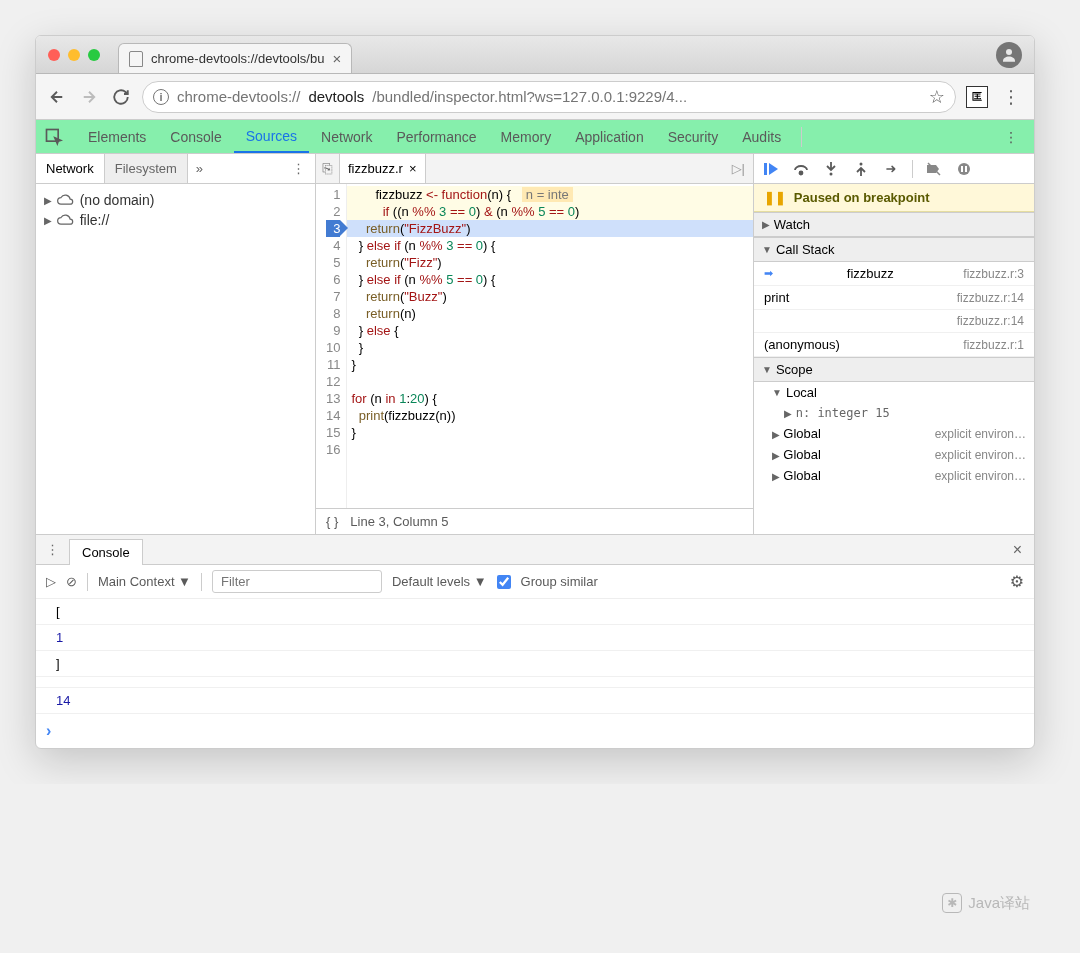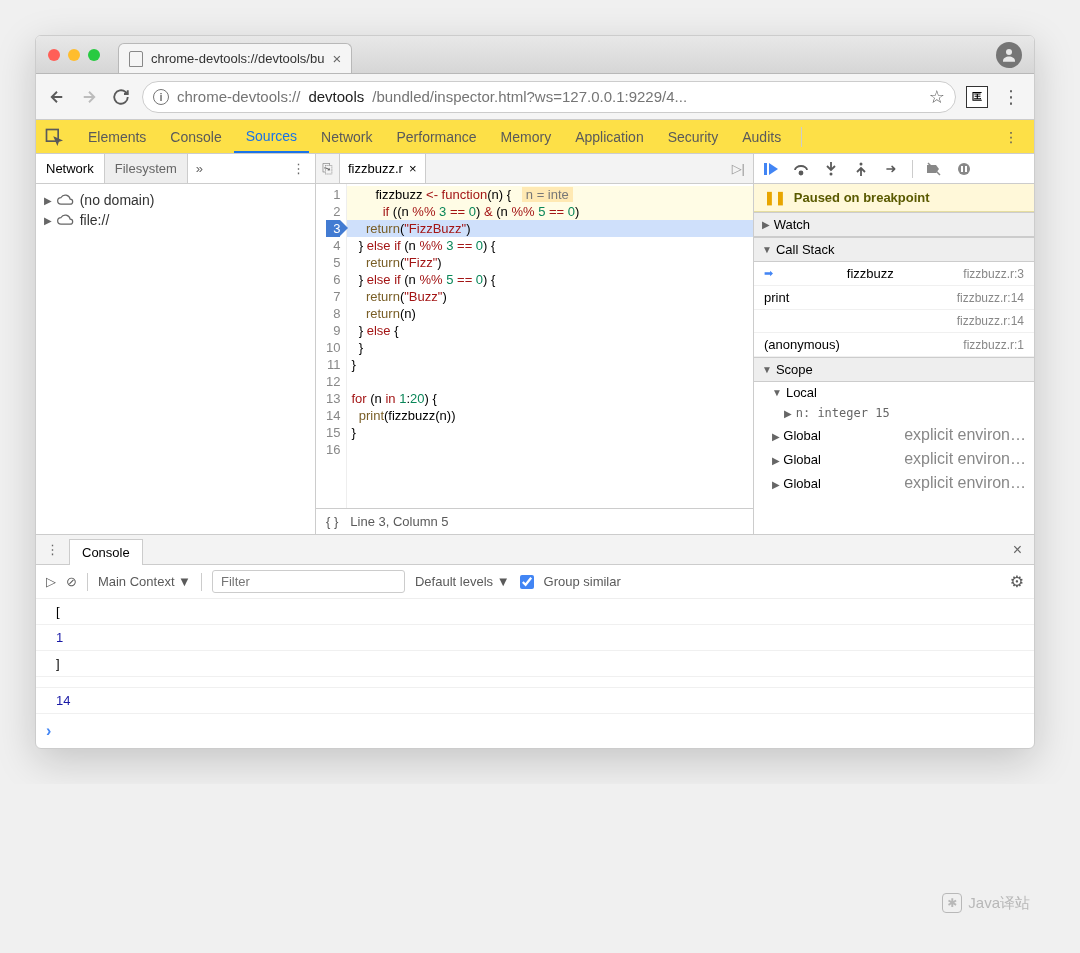--- a/index.html
+++ b/index.html
@@ -19,21 +19,21 @@
 .profile-icon svg { width: 18px; height: 18px; fill: #e8e8e8; }
 .address-row { height: 46px; background: #f5f5f5; display: flex; align-items: center; padding: 0 10px; gap: 10px; border-bottom: 1px solid #ccc; }
 .nav-btn { width: 22px; height: 22px; display: flex; align-items: center; justify-content: center; color: #5a5a5a; cursor: pointer; }
 .nav-btn.disabled { color: #bcbcbc; }
 .address-bar { flex: 1; height: 32px; background: #fff; border: 1px solid #ccc; border-radius: 16px; display: flex; align-items: center; padding: 0 10px; font-size: 15px; color: #757575; gap: 8px; overflow: hidden; white-space: nowrap; }
 .info-icon { width: 16px; height: 16px; border: 1.5px solid #757575; border-radius: 50%; display: flex; align-items: center; justify-content: center; font-size: 11px; font-weight: bold; flex-shrink: 0; }
 .url-dark { color: #202020; }
 .star-icon { color: #5a5a5a; font-size: 18px; margin-left: auto; }
 .ext-btn { width: 22px; height: 22px; background: #fff; border: 1px solid #333; display: flex; align-items: center; justify-content: center; font-size: 10px; font-weight: bold; }
 .more-btn { font-size: 18px; color: #5a5a5a; padding: 0 4px; }
-.devtools-tabs { height: 34px; background: #fde047; border-bottom: 1px solid #ccc; display: flex; align-items: center; padding: 0 8px; font-size: 14px; color: #5a5a5a; }
+.devtools-tabs { height: 34px; background: #86efac; border-bottom: 1px solid #ccc; display: flex; align-items: center; padding: 0 8px; font-size: 14px; color: #5a5a5a; }
 .inspect-icon { width: 20px; height: 20px; margin-right: 12px; }
 .dt-tab { padding: 0 12px; height: 100%; display: flex; align-items: center; cursor: pointer; }
 .dt-tab.active { color: #1a73e8; border-bottom: 2px solid #1a73e8; }
 .dt-sep { width: 1px; height: 20px; background: #ccc; margin: 0 8px; }
 .dt-more { margin-left: auto; padding: 0 8px; }
 .main-panels { display: flex; height: 380px; }
 .left-panel { width: 280px; border-right: 1px solid #ccc; display: flex; flex-direction: column; }
 .sub-tabs { height: 30px; border-bottom: 1px solid #ccc; display: flex; align-items: center; font-size: 13px; }
 .sub-tab { padding: 0 10px; height: 100%; display: flex; align-items: center; border-right: 1px solid #ccc; }
 .sub-tab.active { background: #fff; }
@@ -71,27 +71,27 @@
 .resume-btn { color: #4285f4; }
 .pause-banner { background: #fff8d9; padding: 6px 10px; display: flex; align-items: center; gap: 8px; font-weight: 600; color: #5a5a00; border-bottom: 1px solid #e5dda0; }
 .warn-icon { color: #e8a500; }
 .section-hdr { background: #eee; padding: 4px 8px; border-top: 1px solid #ccc; border-bottom: 1px solid #ccc; display: flex; align-items: center; gap: 4px; cursor: pointer; }
 .stack-row { padding: 4px 10px; display: flex; justify-content: space-between; align-items: center; border-bottom: 1px solid #f0f0f0; }
 .stack-row.active::before { content: '➡'; color: #4285f4; margin-right: 4px; font-size: 11px; }
 .stack-loc { color: #888; font-size: 12px; }
 .scope-row { padding: 3px 10px 3px 18px; display: flex; align-items: center; gap: 4px; }
 .scope-val { color: #666; font-family: Menlo, monospace; font-size: 12px; text-align: right; }
 .scope-gbl { display: flex; justify-content: space-between; padding-right: 8px; }
-.scope-trunc { color: #888; font-size: 16px; white-space: nowrap; overflow: hidden; text-overflow: ellipsis; max-width: 140px; }
+.scope-trunc { color: #888; font-size: 12px; white-space: nowrap; overflow: hidden; text-overflow: ellipsis; max-width: 140px; }
 .console-panel { border-top: 1px solid #ccc; }
 .console-tabs { height: 30px; display: flex; align-items: center; border-bottom: 1px solid #ccc; background: #f3f3f3; font-size: 13px; }
 .con-tab { background: #fff; border: 1px solid #ccc; border-bottom: none; height: 26px; display: flex; align-items: center; padding: 0 12px; margin-top: 4px; }
 .con-close { margin-left: auto; padding: 0 12px; font-size: 16px; color: #666; cursor: pointer; }
 .console-toolbar { height: 34px; display: flex; align-items: center; gap: 10px; padding: 0 10px; border-bottom: 1px solid #eee; font-size: 13px; color: #5a5a5a; }
-.filter-input { border: 1px solid #ccc; border-radius: 3px; padding: 3px 8px; font-size: 13px; width: 193px; }
+.filter-input { border: 1px solid #ccc; border-radius: 3px; padding: 3px 8px; font-size: 13px; width: 170px; }
 .checkbox { width: 14px; height: 14px; accent-color: #4285f4; }
 .gear-icon { margin-left: auto; font-size: 16px; color: #5a5a5a; }
 .console-out { font-family: Menlo, Consolas, monospace; font-size: 13px; }
 .con-row { padding: 5px 20px; border-bottom: 1px solid #f0f0f0; }
 .con-row.num-out { color: #1a1aa6; }
 .con-prompt { padding: 8px 10px; color: #4285f4; font-weight: bold; }
 .watermark { position: fixed; bottom: 40px; right: 50px; display: flex; align-items: center; gap: 6px; color: #b8b8b8; font-size: 15px; }
 .wm-icon { width: 20px; height: 20px; border: 1.5px solid #b8b8b8; border-radius: 4px; display: flex; align-items: center; justify-content: center; font-size: 12px; }
 </style>
 </head>

